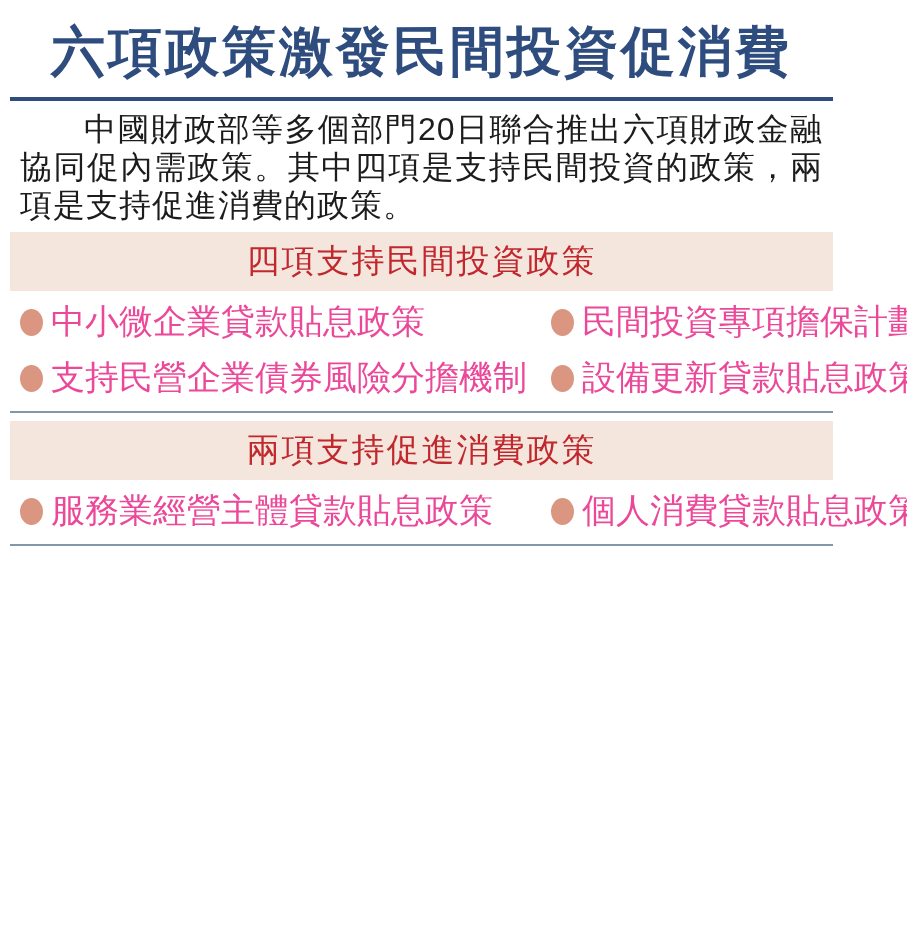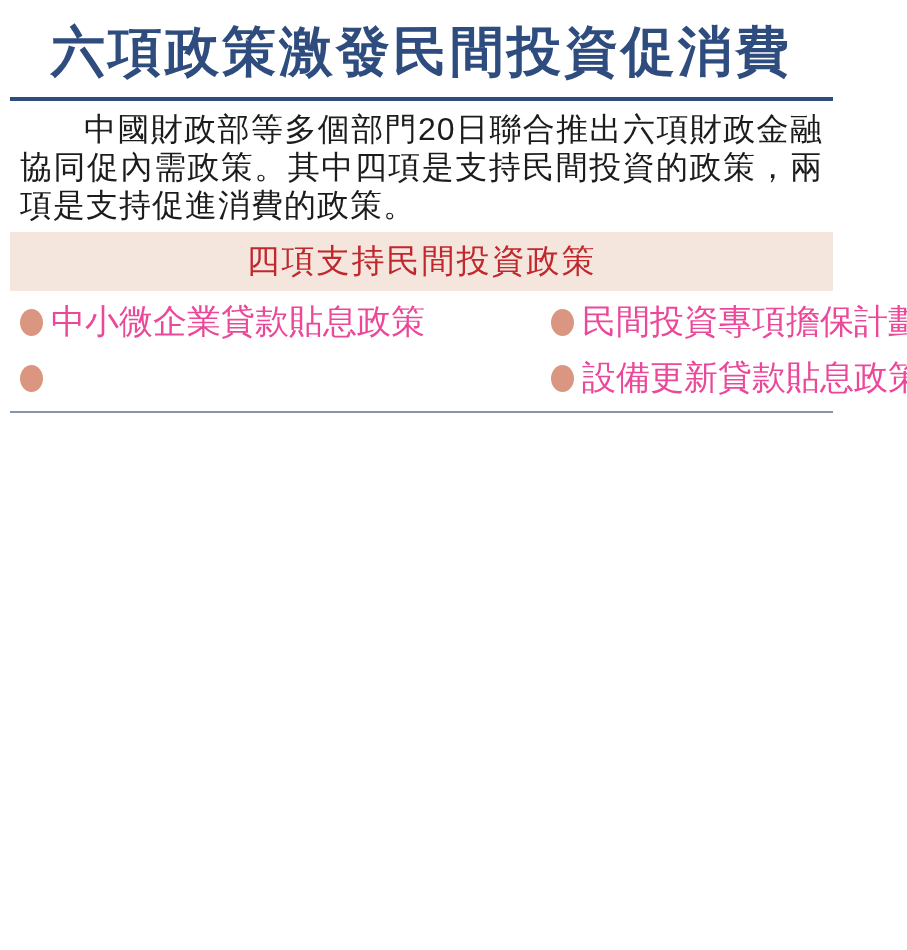--- a/index.html
+++ b/index.html
@@ -75,23 +75,41 @@
       <div class="bullet-item">
         <span class="dot"></span>
         <span class="bullet-label">中小微企業貸款貼息政策</span>
       </div>
       <div class="bullet-item">
         <span class="dot"></span>
         <span class="bullet-label">民間投資專項擔保計劃</span>
       </div>
       <div class="bullet-item">
         <span class="dot"></span>
+        <span class="bullet-label">支持民營企業債券風險分擔機制</span>
       </div>
       <div class="bullet-item">
         <span class="dot"></span>
         <span class="bullet-label">設備更新貸款貼息政策</span>
       </div>
     </div>
     <div class="rule thin-rule"></div>
   </section>
 
+  <section>
+    <div class="band">
+      <span class="band-text">兩項支持促進消費政策</span>
+    </div>
+    <div class="bullet-grid">
+      <div class="bullet-item">
+        <span class="dot"></span>
+        <span class="bullet-label">服務業經營主體貸款貼息政策</span>
+      </div>
+      <div class="bullet-item">
+        <span class="dot"></span>
+        <span class="bullet-label">個人消費貸款貼息政策</span>
+      </div>
+    </div>
+    <div class="rule thin-rule"></div>
+
+  </section>
 
 </div>
 
 </body></html>

